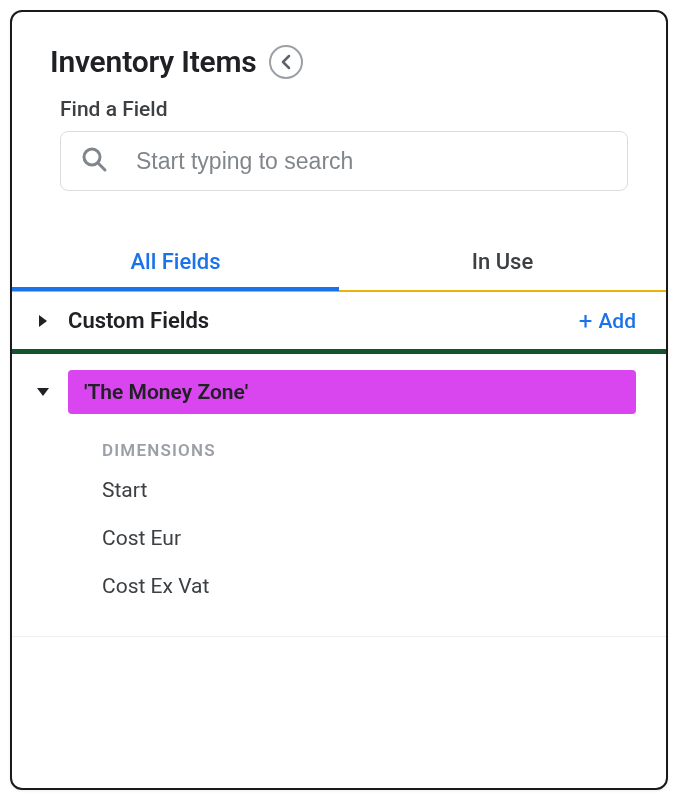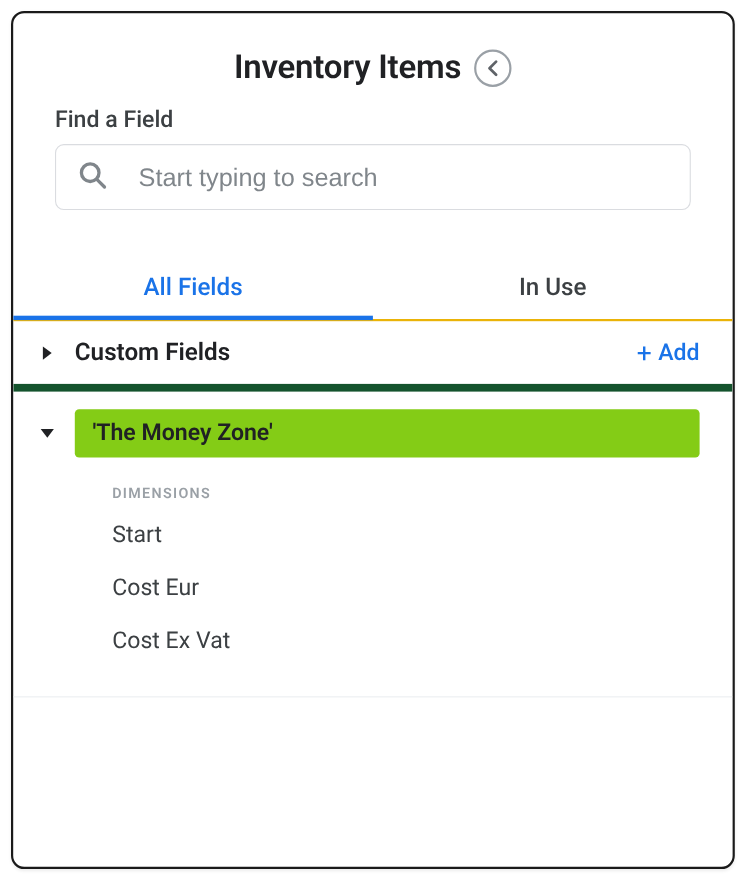--- a/index.html
+++ b/index.html
@@ -17,21 +17,21 @@
       border-radius: 12px;
       background: #fff;
       display: flex;
       flex-direction: column;
       overflow: hidden;
       box-shadow: 0 1px 3px rgba(0,0,0,0.08);
     }
     .panel-header {
       display: flex;
       align-items: center;
-      justify-content: center;
+      justify-content: flex-start;
       padding: 32px 38px 18px 38px;
       gap: 12px;
     }
     .panel-title {
       font-size: 30px;
       font-weight: 600;
       color: #202124;
       letter-spacing: -0.2px;
     }
     .collapse-btn {
@@ -41,20 +41,21 @@
       border-radius: 50%;
       display: flex;
       align-items: center;
       justify-content: center;
       cursor: pointer;
       color: #5f6368;
     }
     .collapse-btn svg { display: block; }
     .search-section {
       padding: 0 38px 12px 38px;
+      margin-left: 10px;
     }
     .search-label {
       font-size: 21px;
       font-weight: 500;
       color: #3c4043;
       margin-bottom: 10px;
       display: block;
     }
     .search-wrap {
       position: relative;
@@ -105,21 +106,21 @@
       background: #1a73e8;
     }
     .list {
       flex: 1;
       overflow-y: auto;
     }
     .group-row {
       display: flex;
       align-items: center;
       padding: 16px 30px 16px 20px;
-      border-bottom: 7px solid #14532d;
+      border-bottom: 5px solid #14532d;
       cursor: pointer;
     }
     .group-row.last { border-bottom: none; }
     .caret {
       width: 22px;
       display: flex;
       justify-content: center;
       color: #202124;
       font-size: 14px;
     }
@@ -153,31 +154,31 @@
     }
     .add-btn .plus {
       font-size: 24px;
       line-height: 1;
       font-weight: 400;
     }
     .subgroup {
       padding: 10px 30px 0 56px;
     }
     .subgroup-header {
-      background: #84cc16;
+      background: #d946ef;
       border-radius: 4px;
       padding: 10px 16px;
       font-size: 21px;
       font-weight: 600;
       color: #202124;
       margin-bottom: 10px;
       cursor: pointer;
     }
     .section-label {
-      font-size: 13px;
+      font-size: 17px;
       font-weight: 600;
       letter-spacing: 1.2px;
       color: #9aa0a6;
       padding: 12px 0 6px 34px;
     }
     .dim-item {
       font-size: 21px;
       color: #3c4043;
       padding: 12px 0 12px 34px;
       cursor: pointer;

